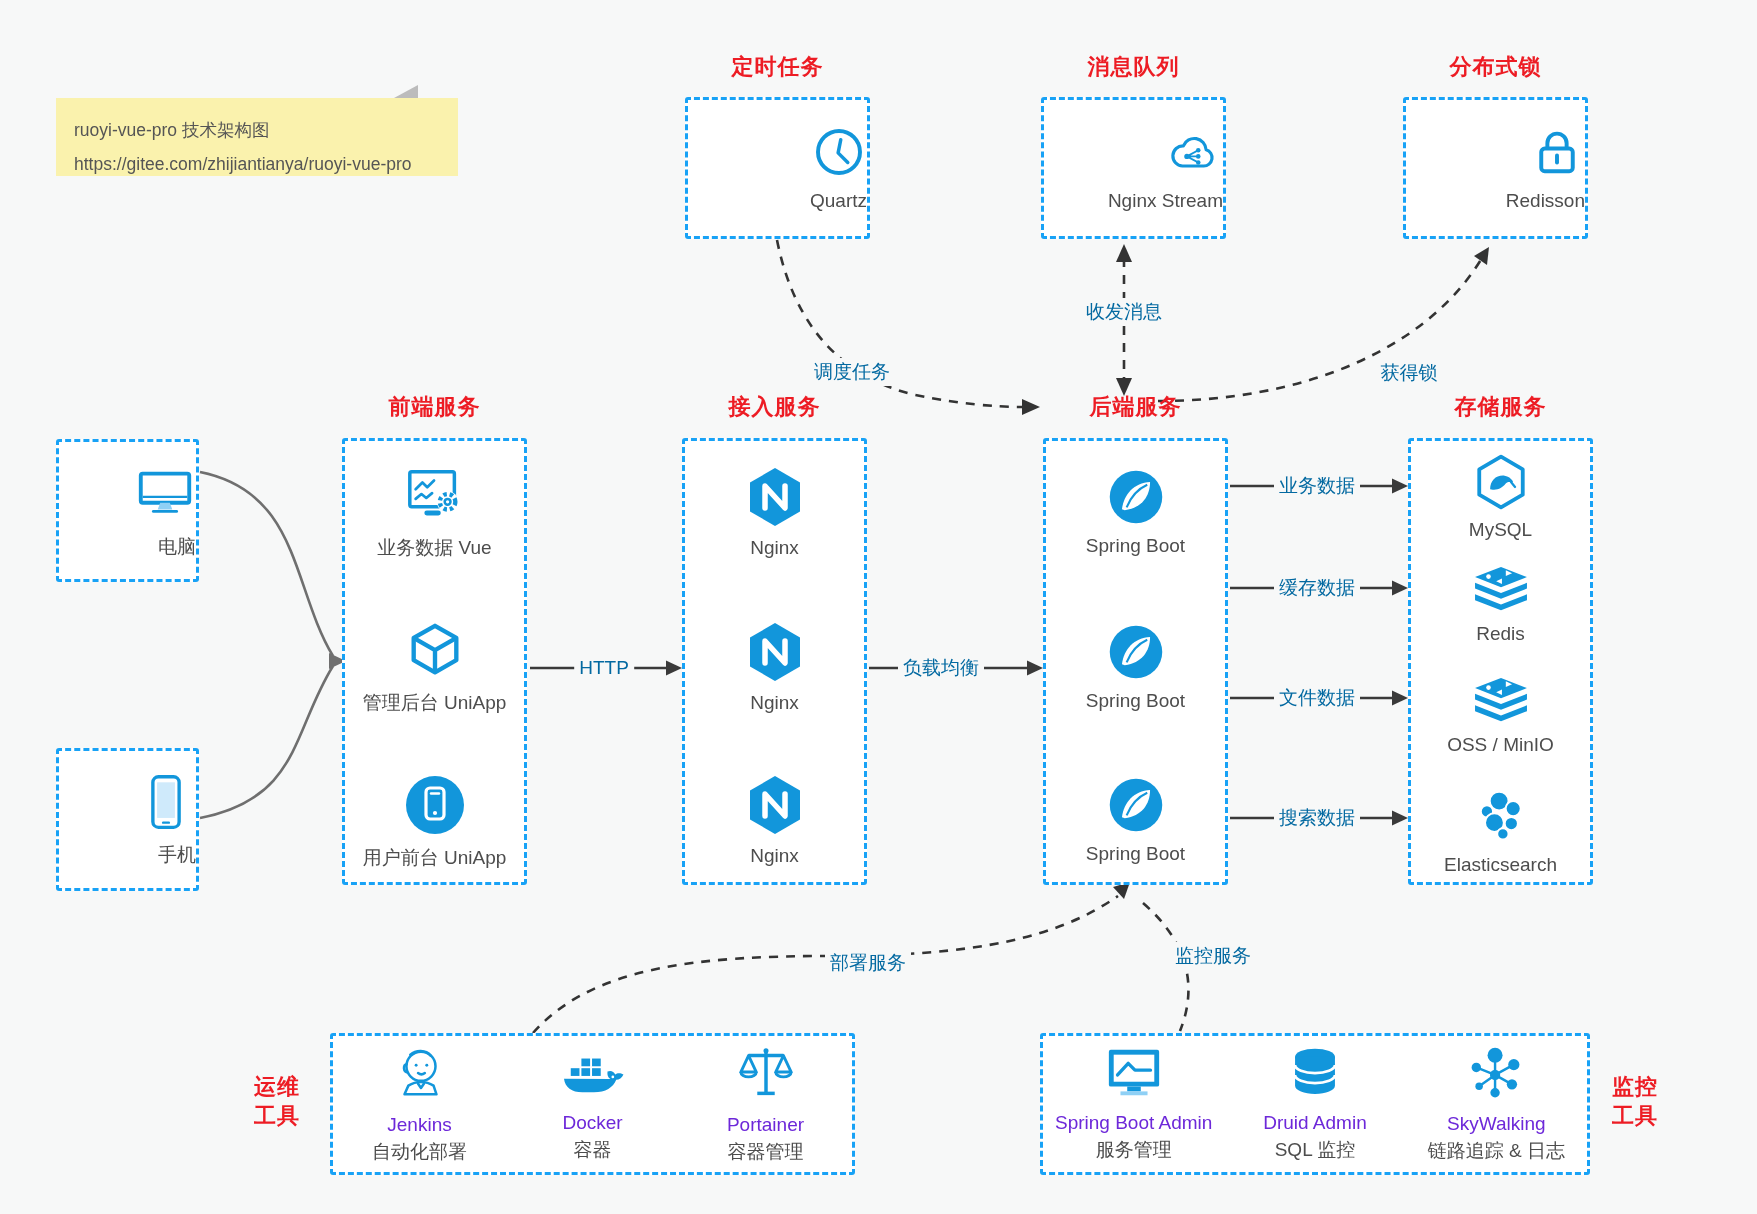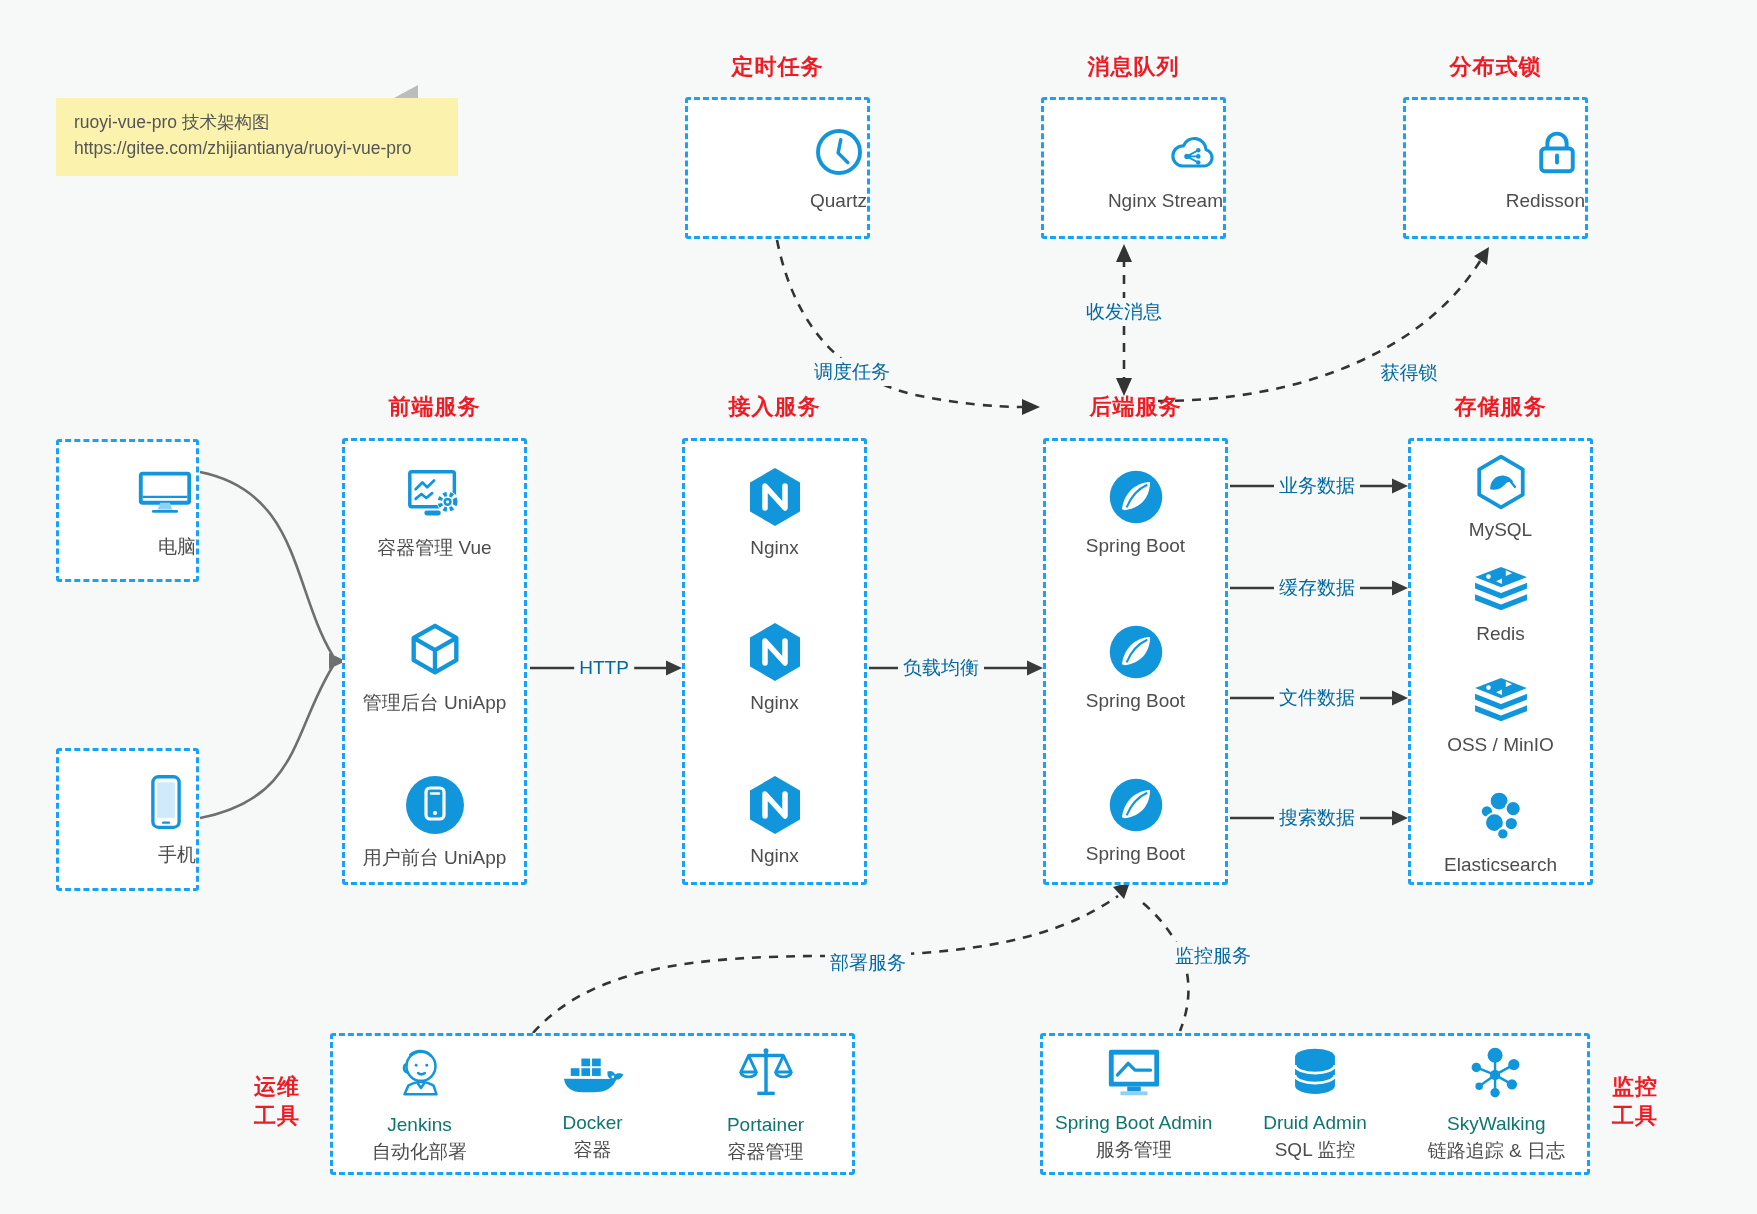--- a/index.html
+++ b/index.html
@@ -10,27 +10,27 @@
             box-sizing:border-box;z-index:2;}
   .col-title{position:absolute;color:#ed1c24;font-size:22px;font-weight:bold;text-align:center;
              letter-spacing:1px;z-index:3;}
   .side-title{position:absolute;color:#ed1c24;font-size:22px;font-weight:bold;line-height:29px;
               text-align:center;z-index:3;letter-spacing:1px;}
   .top-box,.client-box{display:flex;flex-direction:column;align-items:flex-end;justify-content:center;gap:10px;}
   .col-item{position:absolute;left:0;width:100%;display:flex;flex-direction:column;align-items:center;gap:8px;}
   .svc-label{font-size:19px;color:#4d4d4d;white-space:nowrap;}
   .bottom-box{display:flex;align-items:stretch;}
   .bottom-cell{flex:1;display:flex;flex-direction:column;align-items:center;justify-content:center;}
-  .svc-name{font-size:19px;color:#0f766e;margin-top:9px;white-space:nowrap;}
+  .svc-name{font-size:19px;color:#6d28d9;margin-top:9px;white-space:nowrap;}
   .svc-desc{font-size:19px;color:#4d4d4d;margin-top:3px;white-space:nowrap;}
   .edge-label{position:absolute;transform:translate(-50%,-50%);background:#f7f8f8;color:#0369a1;
               font-size:19px;padding:1px 5px;white-space:nowrap;z-index:3;}
   .note{position:absolute;left:56px;top:98px;width:402px;height:78px;background:#faf2ad;
         box-sizing:border-box;padding:11px 0 0 18px;z-index:3;}
-  .note-line{font-size:17.5px;color:#555;line-height:26px;white-space:nowrap;}
+  .note-line{font-size:17.5px;color:#555;line-height:26px;white-space:nowrap;margin-top:8px;}
   .note-fold{position:absolute;top:-13px;right:40px;width:0;height:0;
              border-left:24px solid transparent;border-bottom:13px solid #bcbcbc;}
 </style>
 </head>
 <body>
 
 <div class="canvas">
 
   <svg class="edges" width="1757" height="1214" viewBox="0 0 1757 1214">
 
@@ -139,21 +139,21 @@
     <div class="col-item" style="top:24px">
       <svg width="66" height="62" viewBox="0 0 64 64">
         <rect x="6" y="7" width="46" height="36" rx="2" fill="none" stroke="#1296db" stroke-width="3.6"></rect>
         <path d="M12 25 l7 -7 5 5 7 -7" fill="none" stroke="#1296db" stroke-width="2.8" stroke-linecap="round" stroke-linejoin="round"></path>
         <path d="M12 35 l6 -5 5 4 6 -5" fill="none" stroke="#1296db" stroke-width="2.8" stroke-linecap="round" stroke-linejoin="round"></path>
         <circle cx="45" cy="38" r="11" fill="#fff"></circle>
         <circle cx="45" cy="38" r="8" fill="none" stroke="#1296db" stroke-width="4.5" stroke-dasharray="3.6 3"></circle>
         <circle cx="45" cy="38" r="3" fill="none" stroke="#1296db" stroke-width="2.6"></circle>
         <rect x="21" y="47" width="17" height="5" rx="2.5" fill="#1296db"></rect>
       </svg>
-      <div class="svc-label">容器管理 Vue</div>
+      <div class="svc-label">业务数据 Vue</div>
     </div>
     <div class="col-item" style="top:179px">
       <svg width="64" height="62" viewBox="0 0 64 64">
         <path d="M32 6 L54 18.5 V41.5 L32 54 L10 41.5 V18.5 Z" fill="none" stroke="#1296db" stroke-width="4.5" stroke-linejoin="round"></path>
         <path d="M32 31 L13.5 20.5 M32 31 L50.5 20.5 M32 31 V52" fill="none" stroke="#1296db" stroke-width="4.5" stroke-linecap="round"></path>
       </svg>
       <div class="svc-label">管理后台 UniApp</div>
     </div>
     <div class="col-item" style="top:332px">
       <svg width="64" height="64" viewBox="0 0 64 64">

